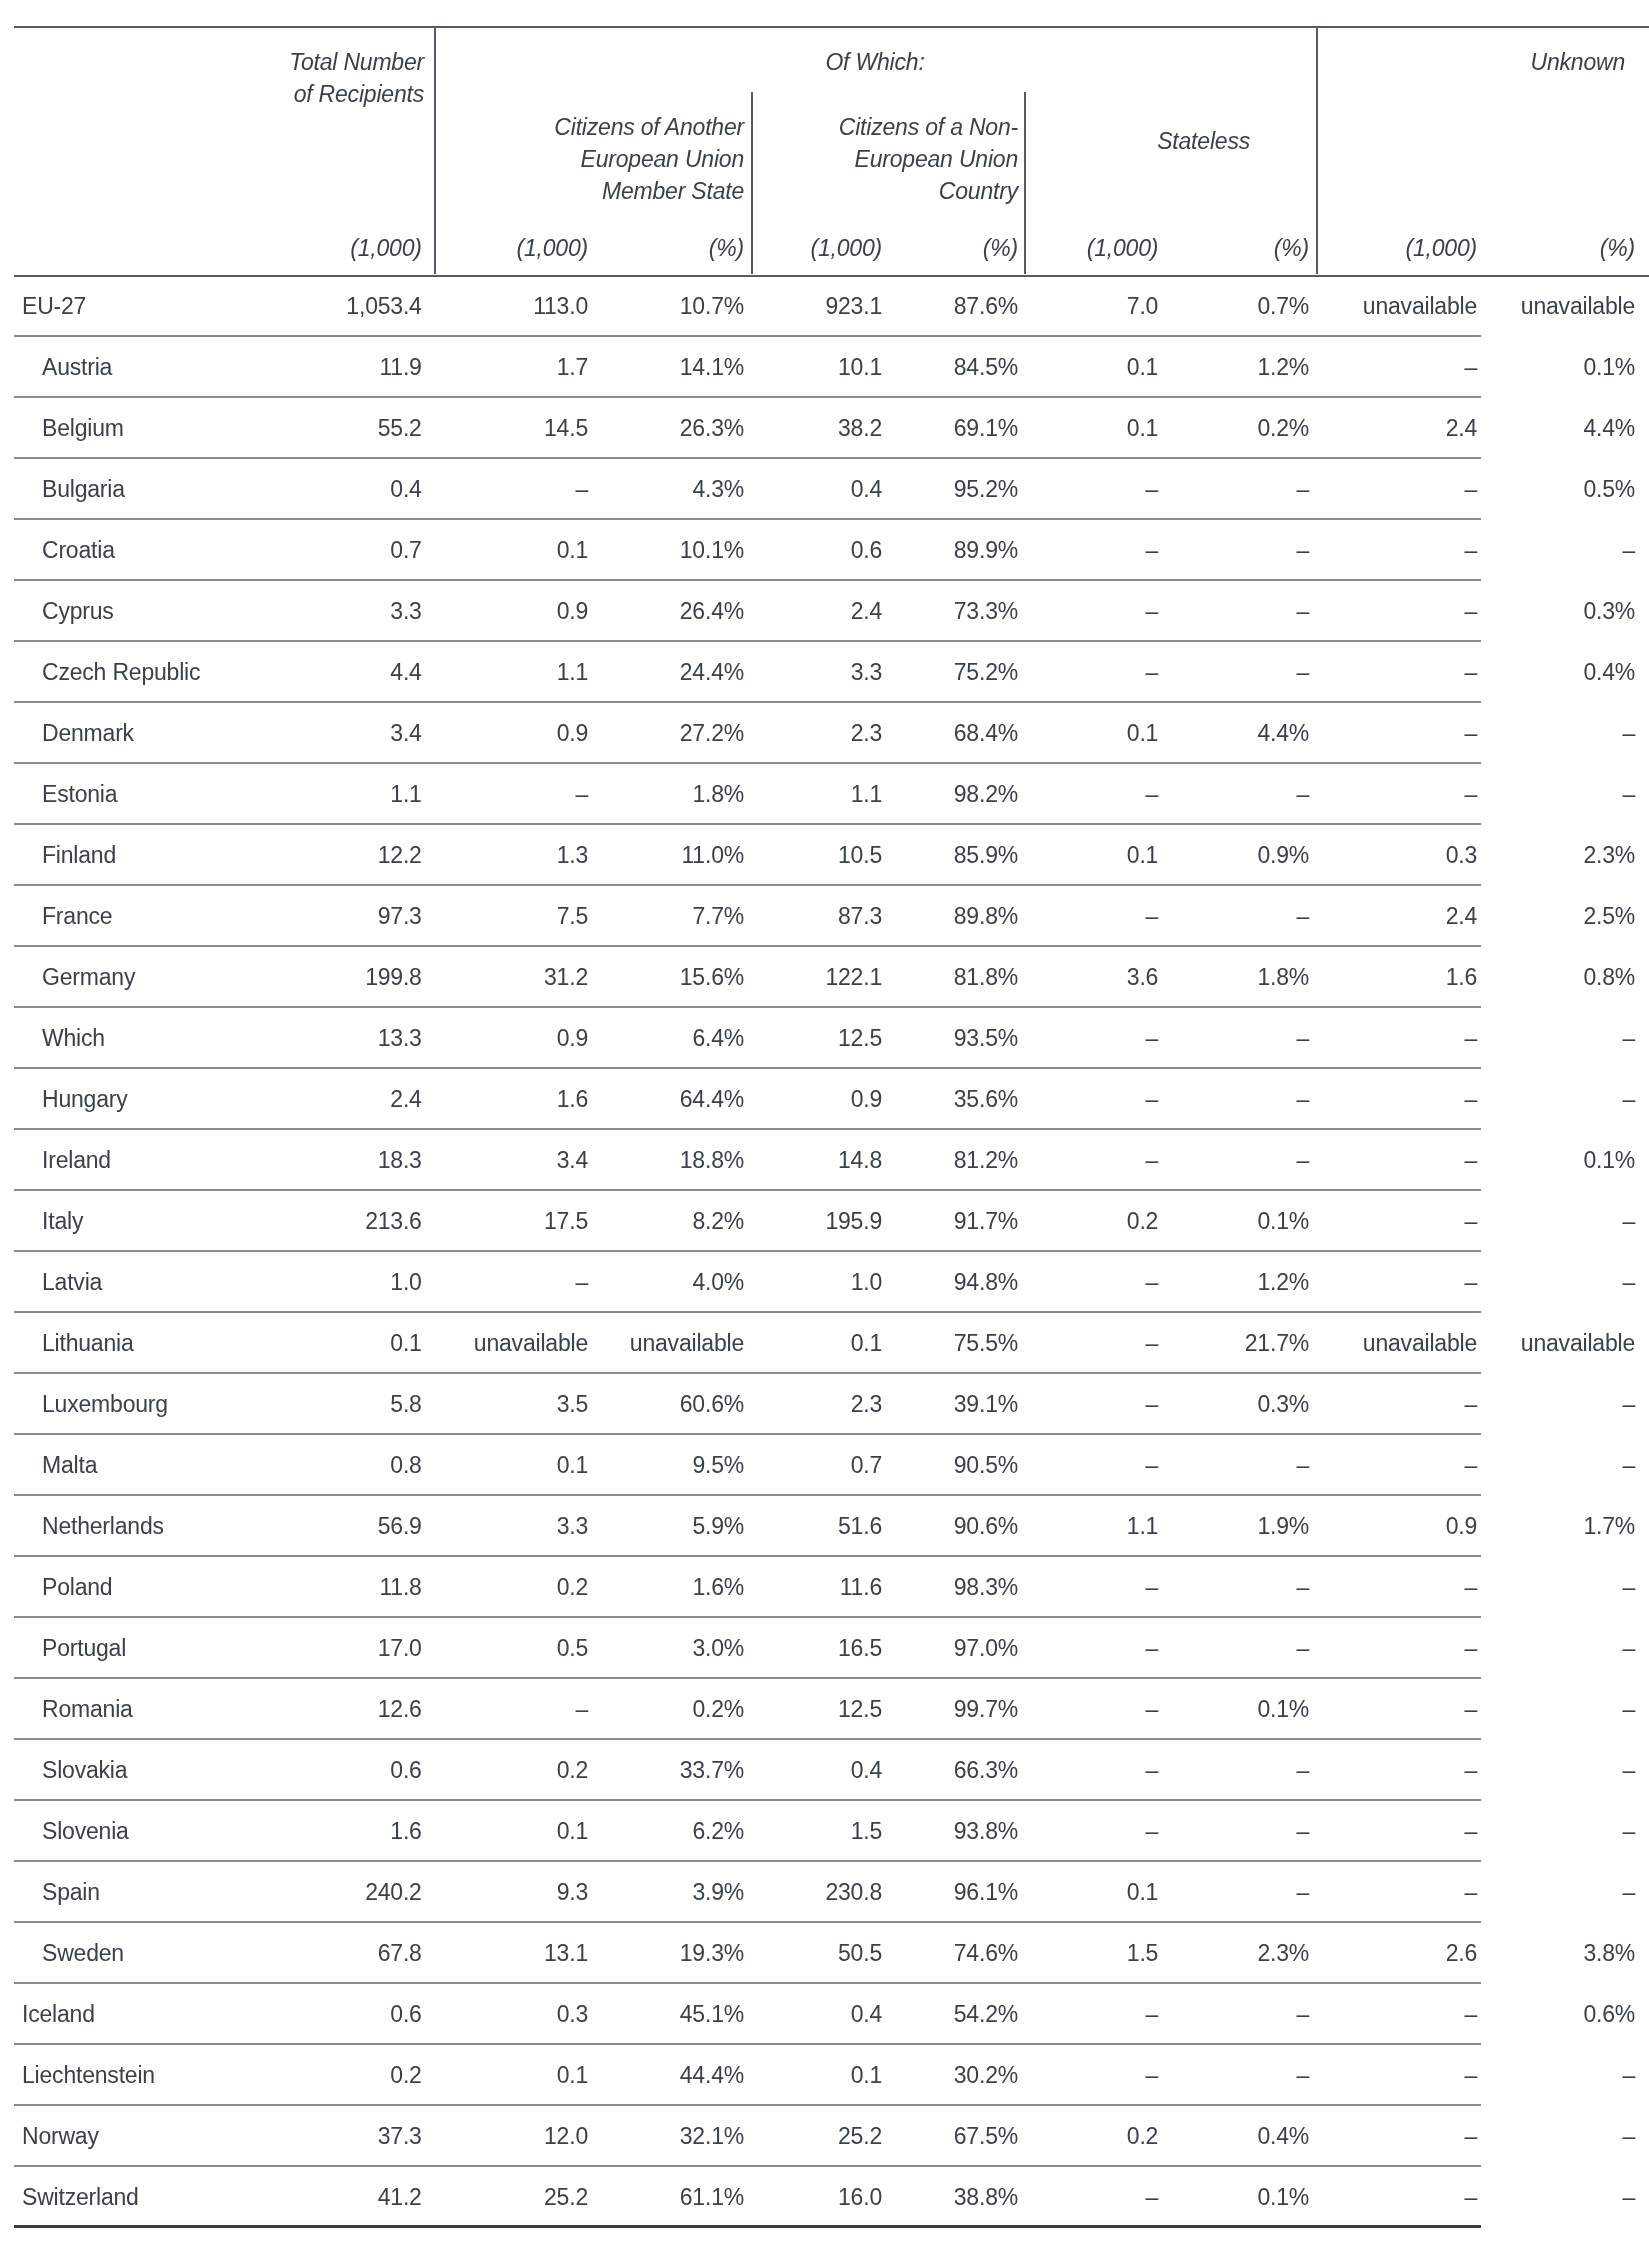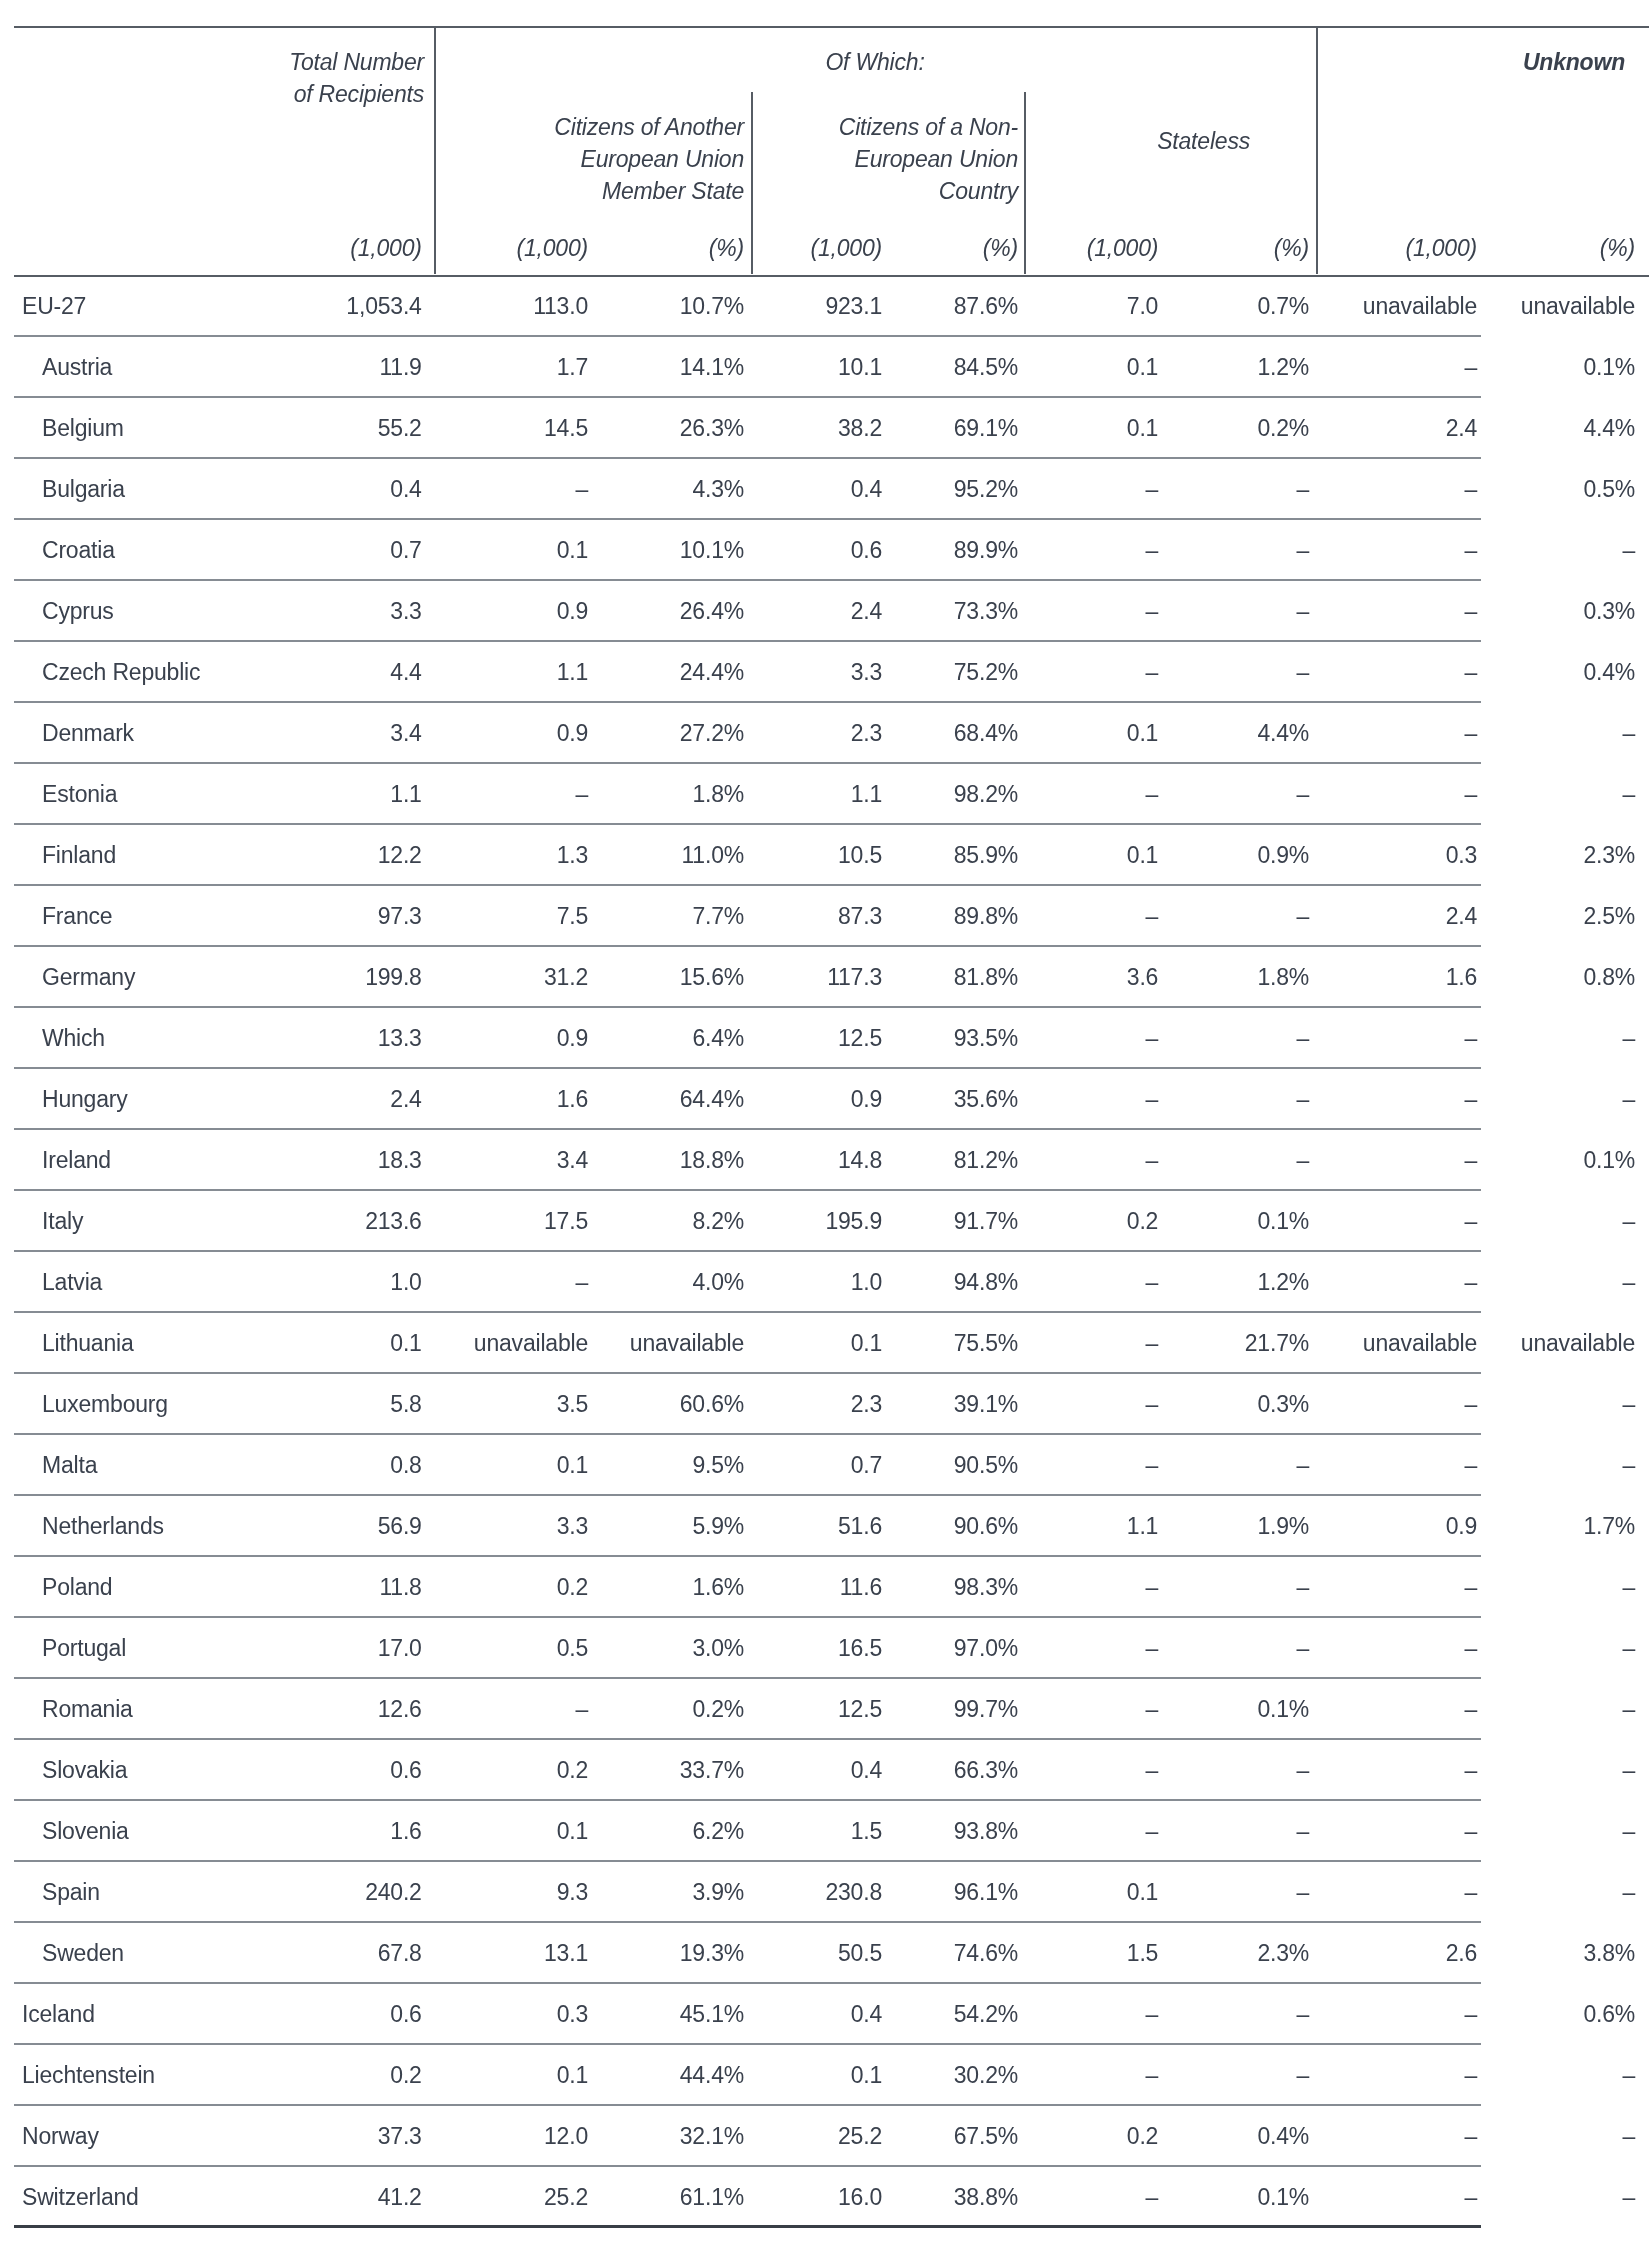--- a/index.html
+++ b/index.html
@@ -28,21 +28,21 @@
   .grid > div:nth-child(8),
   .grid > div:nth-child(9){padding-right:7px;}
   .grid > div:nth-child(7){padding-right:8.8px;}
   .grid > div:nth-child(10){padding-right:14px;}
   .num{text-align:right;}
   
   .htxt{position:absolute;font-style:italic;font-size:23px;line-height:32px;
         letter-spacing:-0.2px;color:#3a414d;}
   .h-total{top:46px;left:0;width:424px;text-align:right;}
   .h-ofwhich{top:46px;left:434px;width:882px;text-align:center;}
-  .h-unknown{top:46px;left:1316px;width:309px;text-align:right;font-weight:bold;}
+  .h-unknown{top:46px;left:1316px;width:309px;text-align:right;}
   .h-eu{top:111px;left:434px;width:310px;text-align:right;}
   .h-noneu{top:111px;left:751px;width:267px;text-align:right;}
   .h-stateless{top:125px;left:1024px;width:226px;text-align:right;}
   .unit-row{position:absolute;top:225px;left:0;height:47px;align-items:center;
             font-style:italic;font-size:23px;letter-spacing:-0.2px;}
   
   #table-body{position:absolute;top:276px;left:0;width:1649px;}
   .row{height:61px;align-items:center;position:relative;
        font-size:23px;letter-spacing:-0.2px;}
   .row::after{content:"";position:absolute;left:14px;right:0;bottom:0;height:1.8px;background:#868c93;}
@@ -226,21 +226,21 @@
         <div class="num">–</div>
         <div class="num">–</div>
         <div class="num">2.4</div>
         <div class="num">2.5%</div>
       </div>
       <div class="grid row">
         <div class="country indent">Germany</div>
         <div class="num">199.8</div>
         <div class="num">31.2</div>
         <div class="num">15.6%</div>
-        <div class="num">117.3</div>
+        <div class="num">122.1</div>
         <div class="num">81.8%</div>
         <div class="num">3.6</div>
         <div class="num">1.8%</div>
         <div class="num">1.6</div>
         <div class="num">0.8%</div>
       </div>
       <div class="grid row">
         <div class="country indent">Which</div>
         <div class="num">13.3</div>
         <div class="num">0.9</div>

